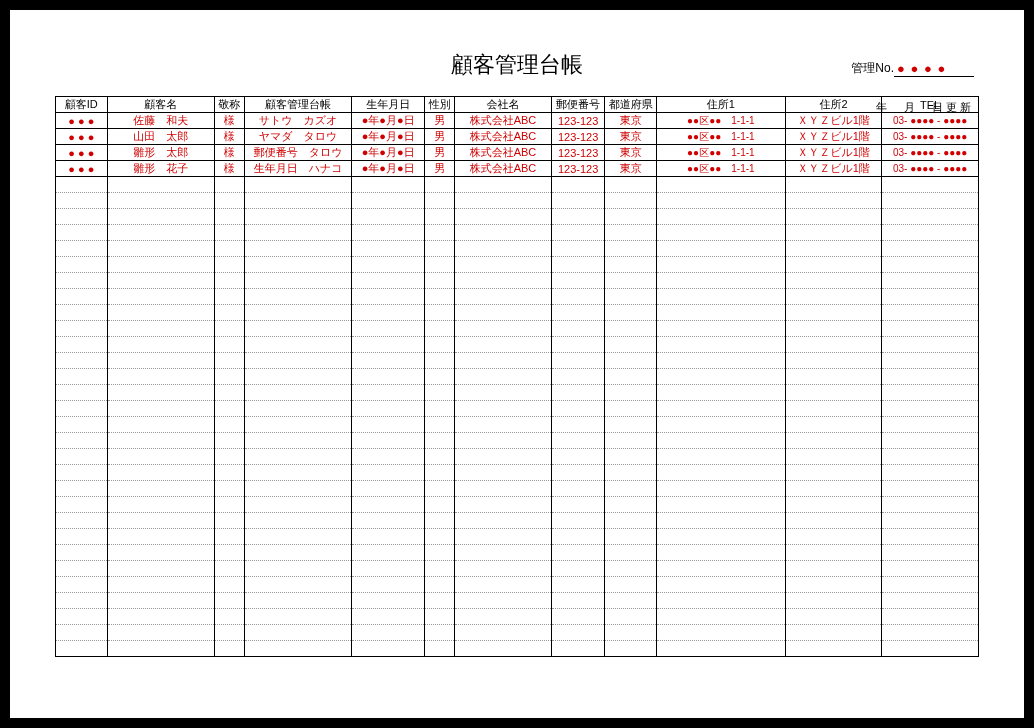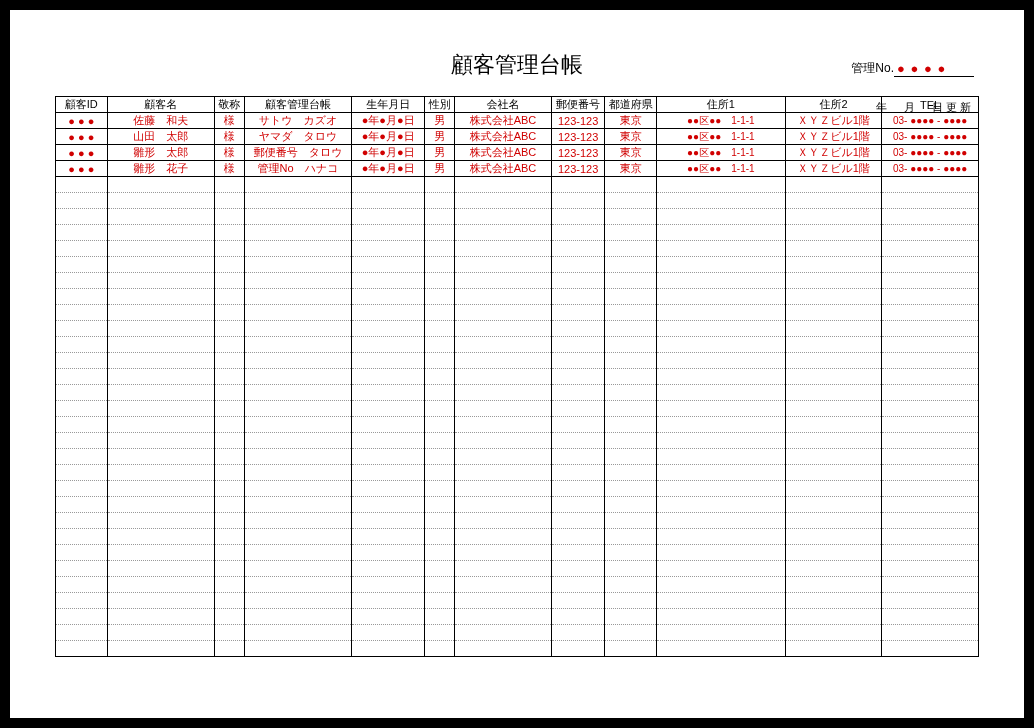--- a/index.html
+++ b/index.html
@@ -185,21 +185,21 @@
             <td class="data">123-123</td>
             <td class="data">東京</td>
             <td class="data small">●●区●●　1-1-1</td>
             <td class="data">ＸＹＺビル1階</td>
             <td class="data small">03- ●●●● - ●●●●</td>
           </tr>
           <tr>
             <td class="data">● ● ●</td>
             <td class="data">雛形　花子</td>
             <td class="data">様</td>
-            <td class="data">管理No　ハナコ</td>
+            <td class="data">生年月日　ハナコ</td>
             <td class="data">●年●月●日</td>
             <td class="data">男</td>
             <td class="data">株式会社ABC</td>
             <td class="data">123-123</td>
             <td class="data">東京</td>
             <td class="data small">●●区●●　1-1-1</td>
             <td class="data">ＸＹＺビル1階</td>
             <td class="data small">03- ●●●● - ●●●●</td>
           </tr>
           <tr class="empty-row first-empty">

